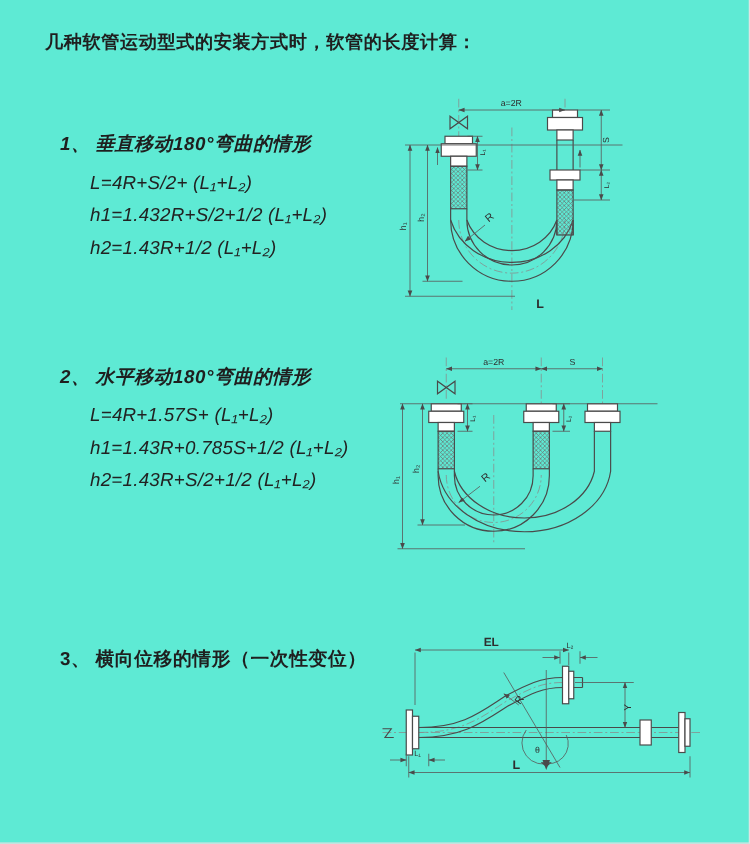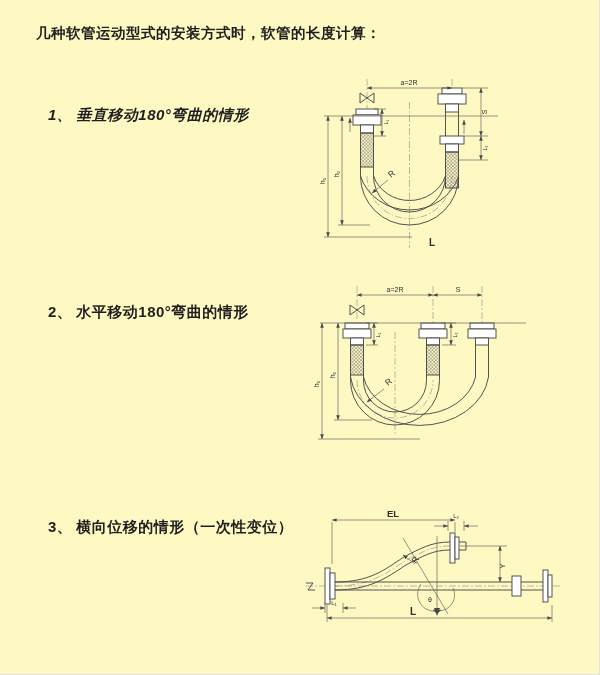--- a/index.html
+++ b/index.html
@@ -1,32 +1,32 @@
 <!DOCTYPE html>
 <html><head>
 <meta charset="utf-8">
 <style>
   html,body{margin:0;padding:0;background:#e9e9e9;}
   .page{
-    position:relative;width:600px;height:675px;background:#fef9c3;
+    position:relative;width:600px;height:675px;background:#5eead4;
     font-family:"Liberation Sans","DejaVu Sans",sans-serif;color:#1f1f1f;
     overflow:hidden;border-right:1px solid #e2e2e2;border-bottom:1px solid #e2e2e2;
     box-sizing:border-box;
   }
   .title{
     position:absolute;left:36px;top:24px;font-size:14.5px;font-weight:700;
     letter-spacing:.5px;white-space:nowrap;
   }
   .section{position:absolute;left:48px;}
   .sec-head{font-size:15px;font-weight:700;letter-spacing:.5px;white-space:nowrap;}
   .sec-head .num{margin-right:4px;}
   .formulas{margin:9px 0 0 24px;font-size:15px;font-weight:400;line-height:26px;color:#222;}
   .formulas div{white-space:nowrap;letter-spacing:.2px;}
   #sec1{top:106px;font-style:italic;}
-  #sec2{top:303px;}
+  #sec2{top:292px;font-style:italic;}
   #sec3{top:518px;text-align:center;}
   .diag{position:absolute;}
   .cl line, .cl path{stroke:#8a8a8a;stroke-width:.6;fill:none;stroke-dasharray:7 2.2 1.6 2.2;}
   .obj line,.obj path,.obj polyline,.obj polygon{stroke:#4a4a4a;stroke-width:.95;fill:none;}
   .obj rect{stroke:#4a4a4a;stroke-width:.95;fill:#ffffff;}
   rect.braid{fill:url(#hatch) #fff;}
   .dim line,.dim path,.dim polyline{stroke:#5a5a5a;stroke-width:.65;fill:none;}
   .ma{marker-start:url(#arr);marker-end:url(#arr);}
   .me{marker-end:url(#arr);}
   svg text{fill:#2e2e2e;font-family:"Liberation Sans","DejaVu Sans",sans-serif;}
@@ -45,20 +45,25 @@
       </marker>
       <pattern id="hatch" width="3.4" height="3.4" patternUnits="userSpaceOnUse">
         <path d="M0,3.4 L3.4,0 M0,0 L3.4,3.4" stroke="#6b6b6b" stroke-width="0.5"></path>
       </pattern>
     </defs>
   </svg>
 
   <div class="section" id="sec1">
     <div class="sec-head">
       <span class="num">1、</span><span>垂直移动180°弯曲的情形</span>
+    </div>
+    <div class="formulas">
+      <div>L=4R+S/2+ (L₁+L₂)</div>
+      <div>h1=1.432R+S/2+1/2 (L₁+L₂)</div>
+      <div>h2=1.43R+1/2 (L₁+L₂)</div>
     </div>
   </div>
 
   <svg class="diag" style="left:312px;top:76px" width="236" height="178" viewBox="0 0 236 178">
     <g class="cl">
       <line x1="97.5" y1="26" x2="97.5" y2="172"></line>
       <line x1="55" y1="3" x2="55" y2="33"></line>
       <line x1="140" y1="3" x2="140" y2="12"></line>
       <path d="M55,100 A42.5 42.5 0 0 0 140,100"></path>
     </g>
@@ -114,20 +119,25 @@
     <text transform="translate(76,46) rotate(-90)" font-size="5.5" text-anchor="middle">L₁</text>
     <text transform="translate(13,105) rotate(-90)" font-size="7" text-anchor="middle">h₁</text>
     <text transform="translate(27,98) rotate(-90)" font-size="7" text-anchor="middle">h₂</text>
     <text transform="translate(79,102) rotate(-40)" font-size="8.5">R</text>
     <text x="117" y="170" font-size="10" font-weight="600">L</text>
   </svg>
 
   <div class="section" id="sec2">
     <div class="sec-head">
       <span class="num">2、</span><span>水平移动180°弯曲的情形</span>
+    </div>
+    <div class="formulas">
+      <div>L=4R+1.57S+ (L₁+L₂)</div>
+      <div>h1=1.43R+0.785S+1/2 (L₁+L₂)</div>
+      <div>h2=1.43R+S/2+1/2 (L₁+L₂)</div>
     </div>
   </div>
 
   <svg class="diag" style="left:310px;top:282px" width="250" height="162" viewBox="0 0 250 162">
     <g class="cl">
       <line x1="47" y1="4" x2="47" y2="38"></line>
       <line x1="123" y1="4" x2="123" y2="41"></line>
       <line x1="172" y1="4" x2="172" y2="41"></line>
       <line x1="85" y1="50" x2="85" y2="152"></line>
       <path d="M47,98 A38 38 0 0 0 123,98"></path>

